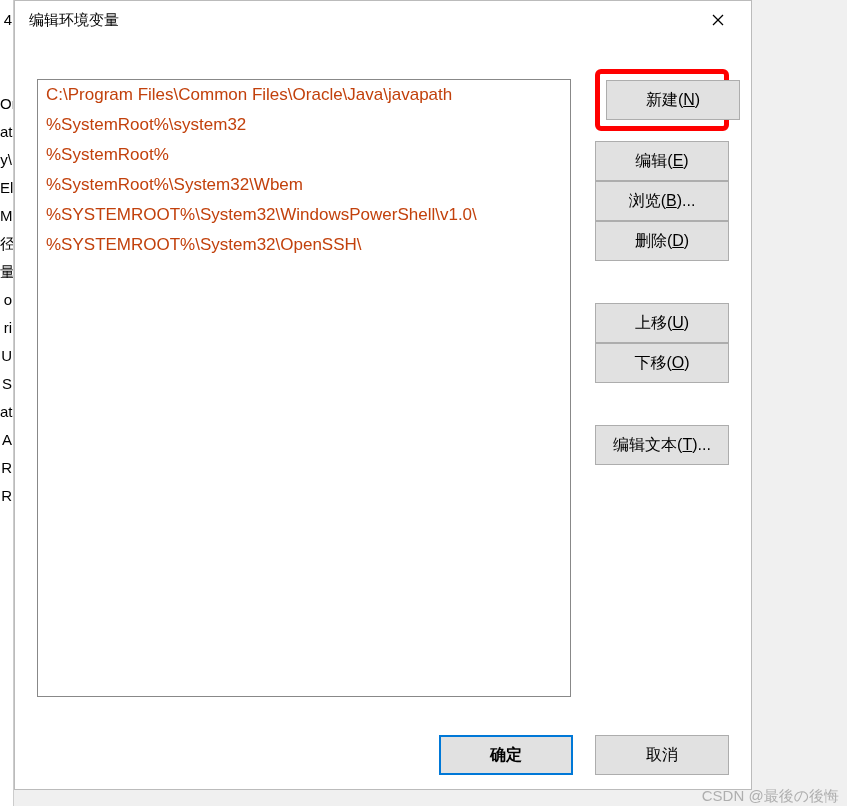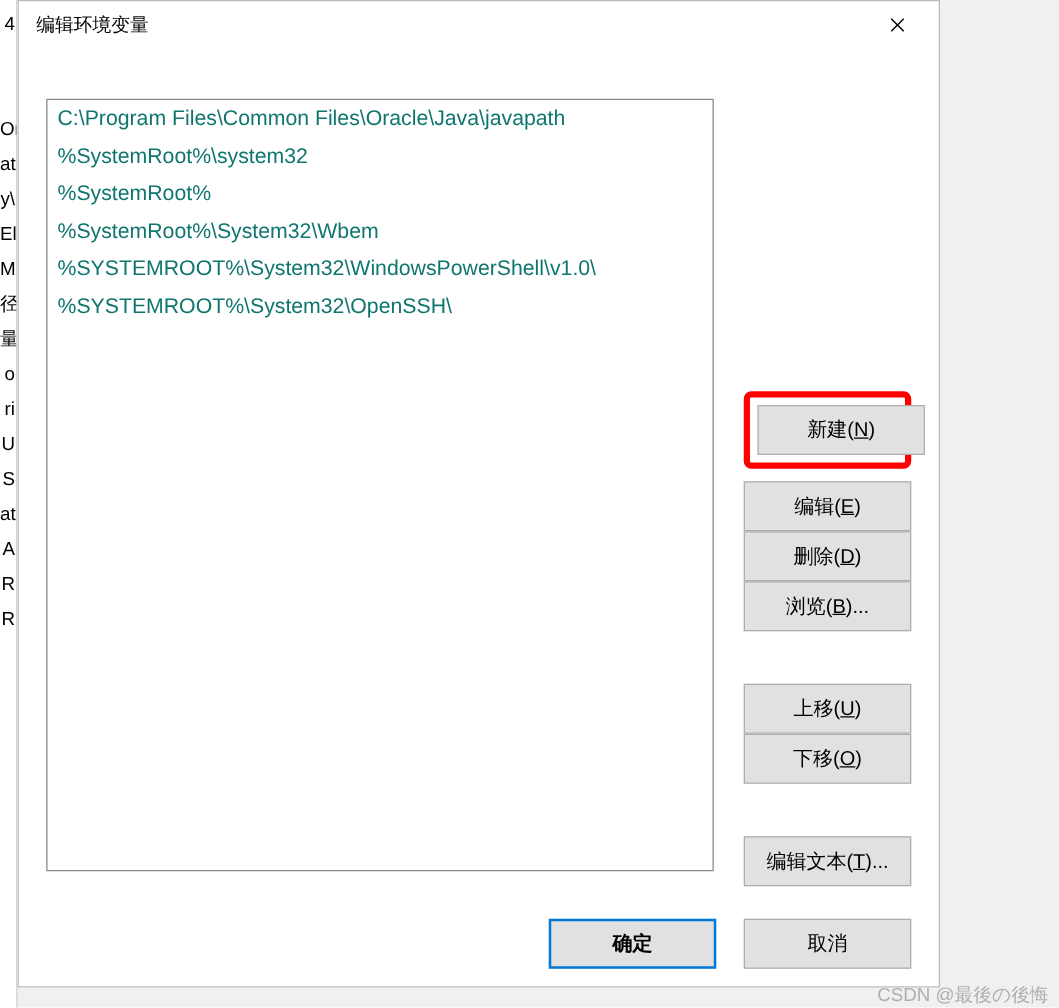--- a/index.html
+++ b/index.html
@@ -81,29 +81,28 @@
       flex: 1;
       border: 1px solid #888;
       background: #fff;
       overflow: auto;
       height: 618px;
     }
     .list-item {
       padding: 2px 8px 2px 8px;
       font-size: 17px;
       line-height: 26px;
-      color: #0f766e;
+      color: #c2410c;
       cursor: default;
       white-space: nowrap;
     }
     .btn-column {
       width: 134px;
       display: flex;
       flex-direction: column;
-      justify-content: flex-end;
     }
     .win-btn {
       width: 134px;
       height: 40px;
       background: #e1e1e1;
       border: 1px solid #adadad;
       font-size: 16px;
       font-family: inherit;
       color: #000;
       cursor: pointer;
@@ -199,24 +198,24 @@
       <div class="btn-column">
         <div class="highlight-box">
           <button class="win-btn">
             <span><span>新建(</span><span class="underline">N</span><span>)</span></span>
           </button>
         </div>
         <button class="win-btn">
           <span><span>编辑(</span><span class="underline">E</span><span>)</span></span>
         </button>
         <button class="win-btn">
+          <span><span>浏览(</span><span class="underline">B</span><span>)...</span></span>
+        </button>
+        <button class="win-btn">
           <span><span>删除(</span><span class="underline">D</span><span>)</span></span>
-        </button>
-        <button class="win-btn">
-          <span><span>浏览(</span><span class="underline">B</span><span>)...</span></span>
         </button>
         <div class="gap-medium"></div>
         <button class="win-btn">
           <span><span>上移(</span><span class="underline">U</span><span>)</span></span>
         </button>
         <button class="win-btn">
           <span><span>下移(</span><span class="underline">O</span><span>)</span></span>
         </button>
         <div class="gap-medium"></div>
         <button class="win-btn">

